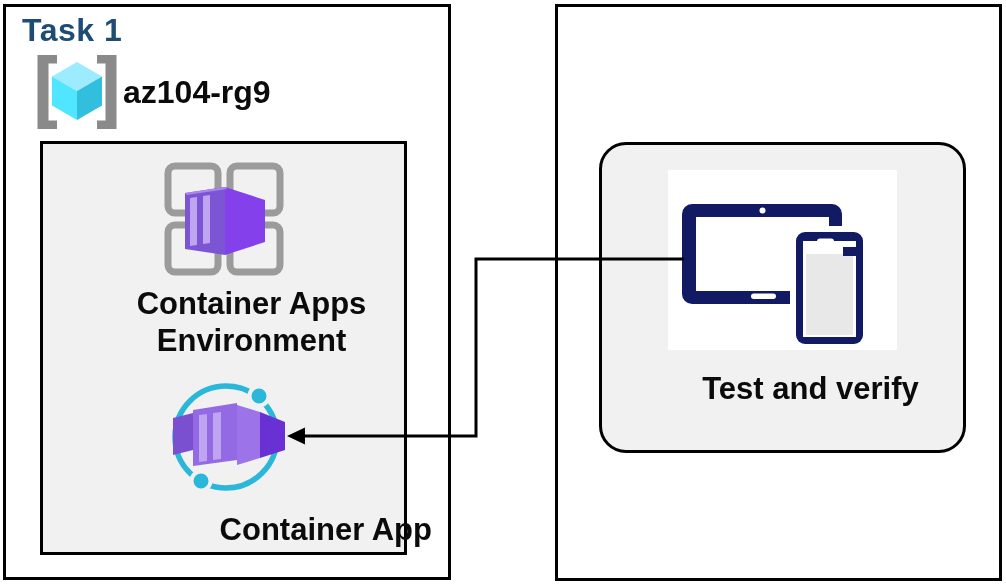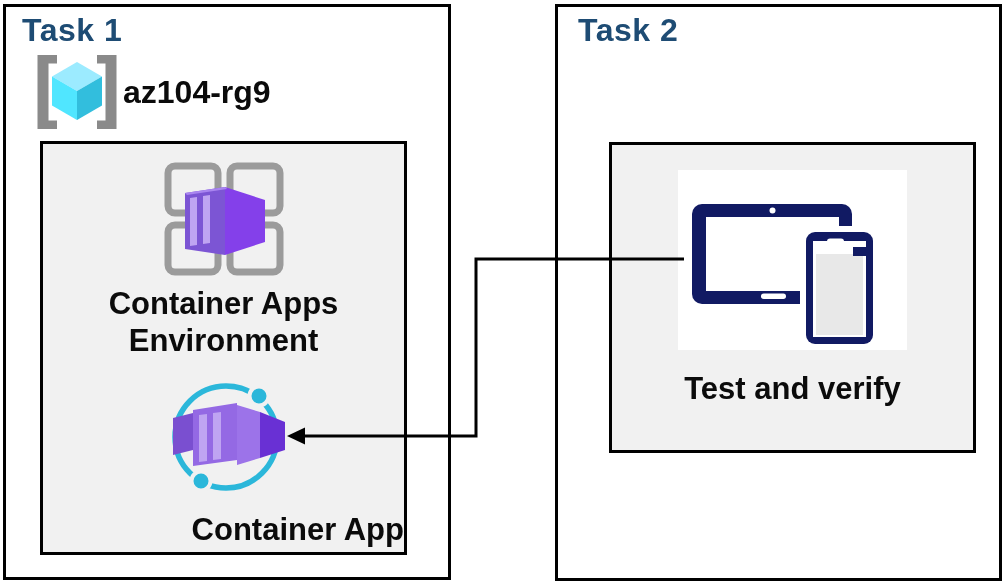--- a/index.html
+++ b/index.html
@@ -12,24 +12,24 @@
   #task2-box{left:555px;top:4px;width:441px;height:571px;}
   .task-title{
     position:absolute;left:16px;top:5px;
     font-size:32px;font-weight:bold;color:#1E4C74;letter-spacing:0.5px;text-align:center;
   }
   #task2-box .task-title{left:20px;}
   .rg-row{position:absolute;left:26px;top:48px;display:flex;align-items:center;gap:1px;}
   .rg-label{font-size:32px;font-weight:bold;color:#0b0b0b;}
   .inner-box{position:absolute;background:#F1F1F1;border:3px solid #000;box-sizing:content-box;}
   #task1-inner{left:34px;top:134px;width:361px;height:408px;}
-  #task2-inner{left:51px;top:135px;width:361px;height:305px;}
+  #task2-inner{left:41px;top:135px;width:361px;height:305px;border-radius:27px;}
   .node-label{
     position:absolute;left:0;width:100%;text-align:center;
-    font-size:31px;line-height:37px;font-weight:bold;color:#0b0b0b;
+    font-size:31px;line-height:37px;font-weight:bold;color:#0b0b0b;padding-left:28px;
   }
   #cae-icon{position:absolute;left:114px;top:6px;}
   #cae-label{top:141px;}
   #ca-icon{position:absolute;left:125px;top:228px;}
   #ca-label{top:367px;text-align:right;}
   .device-card{position:absolute;left:66px;top:25px;width:229px;height:180px;background:#ffffff;}
   #devices-label{top:225px;}
   #connector-svg{position:absolute;left:0;top:0;z-index:6;pointer-events:none;}
 </style>
 </head>
@@ -79,21 +79,20 @@
         <polygon points="92,40 117,50 117,78 92,86" fill="#6930D4"></polygon>
         <circle cx="91" cy="24" r="9.5" fill="#2BB7DA" stroke="#F1F1F1" stroke-width="4"></circle>
         <circle cx="33" cy="109" r="9.5" fill="#2BB7DA" stroke="#F1F1F1" stroke-width="4"></circle>
       </svg>
 
       <div class="node-label" id="ca-label">Container App</div>
     </div>
   </div>
 
   <div class="outer-box" id="task2-box">
-    <div class="task-title">Task 2</div>
 
     <div class="inner-box" id="task2-inner">
 
       <div class="device-card">
         <svg width="229" height="180" viewBox="0 0 229 180">
 
           <rect x="14" y="34" width="160" height="100" rx="10" fill="#111A63"></rect>
           <rect x="28" y="47" width="133" height="74" fill="#ffffff"></rect>
           <circle cx="94.5" cy="40.5" r="3" fill="#ffffff"></circle>
           <rect x="83" y="123.5" width="25" height="5.5" rx="2.7" fill="#ffffff"></rect>

